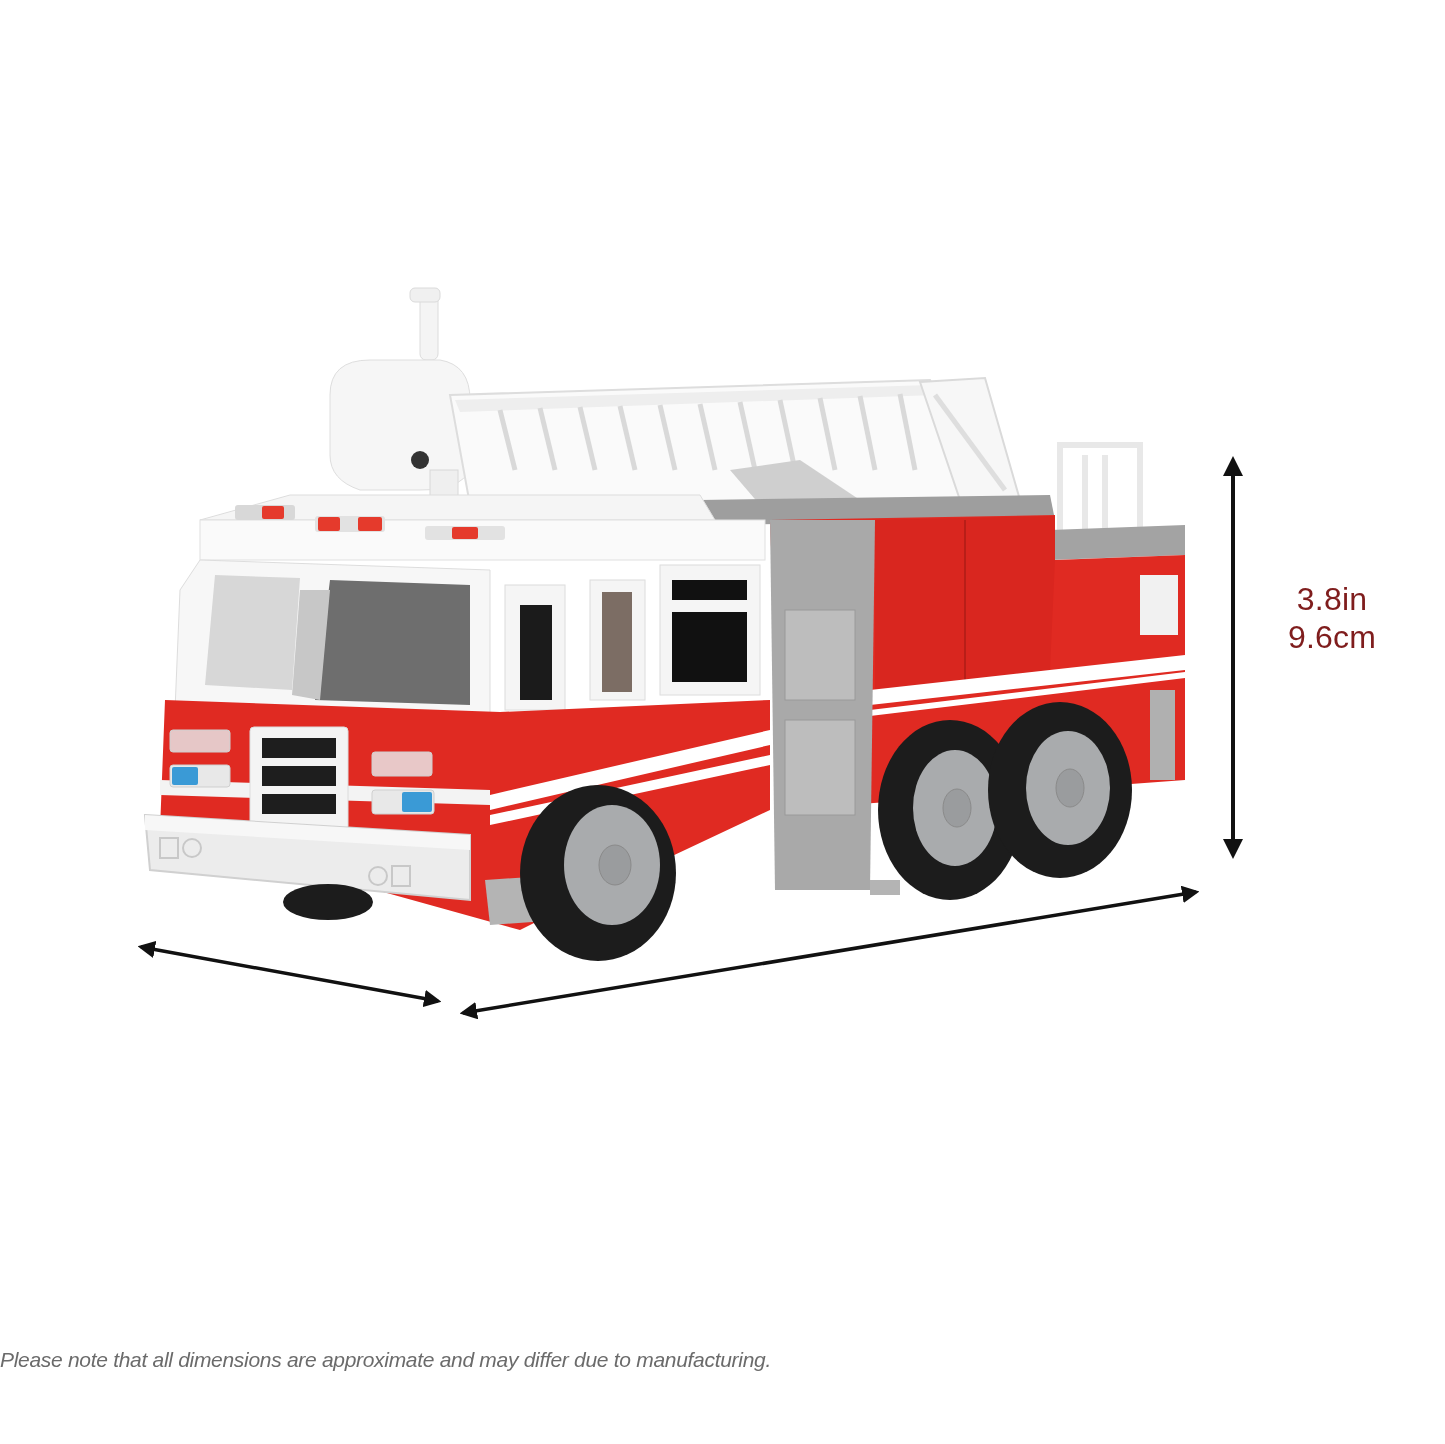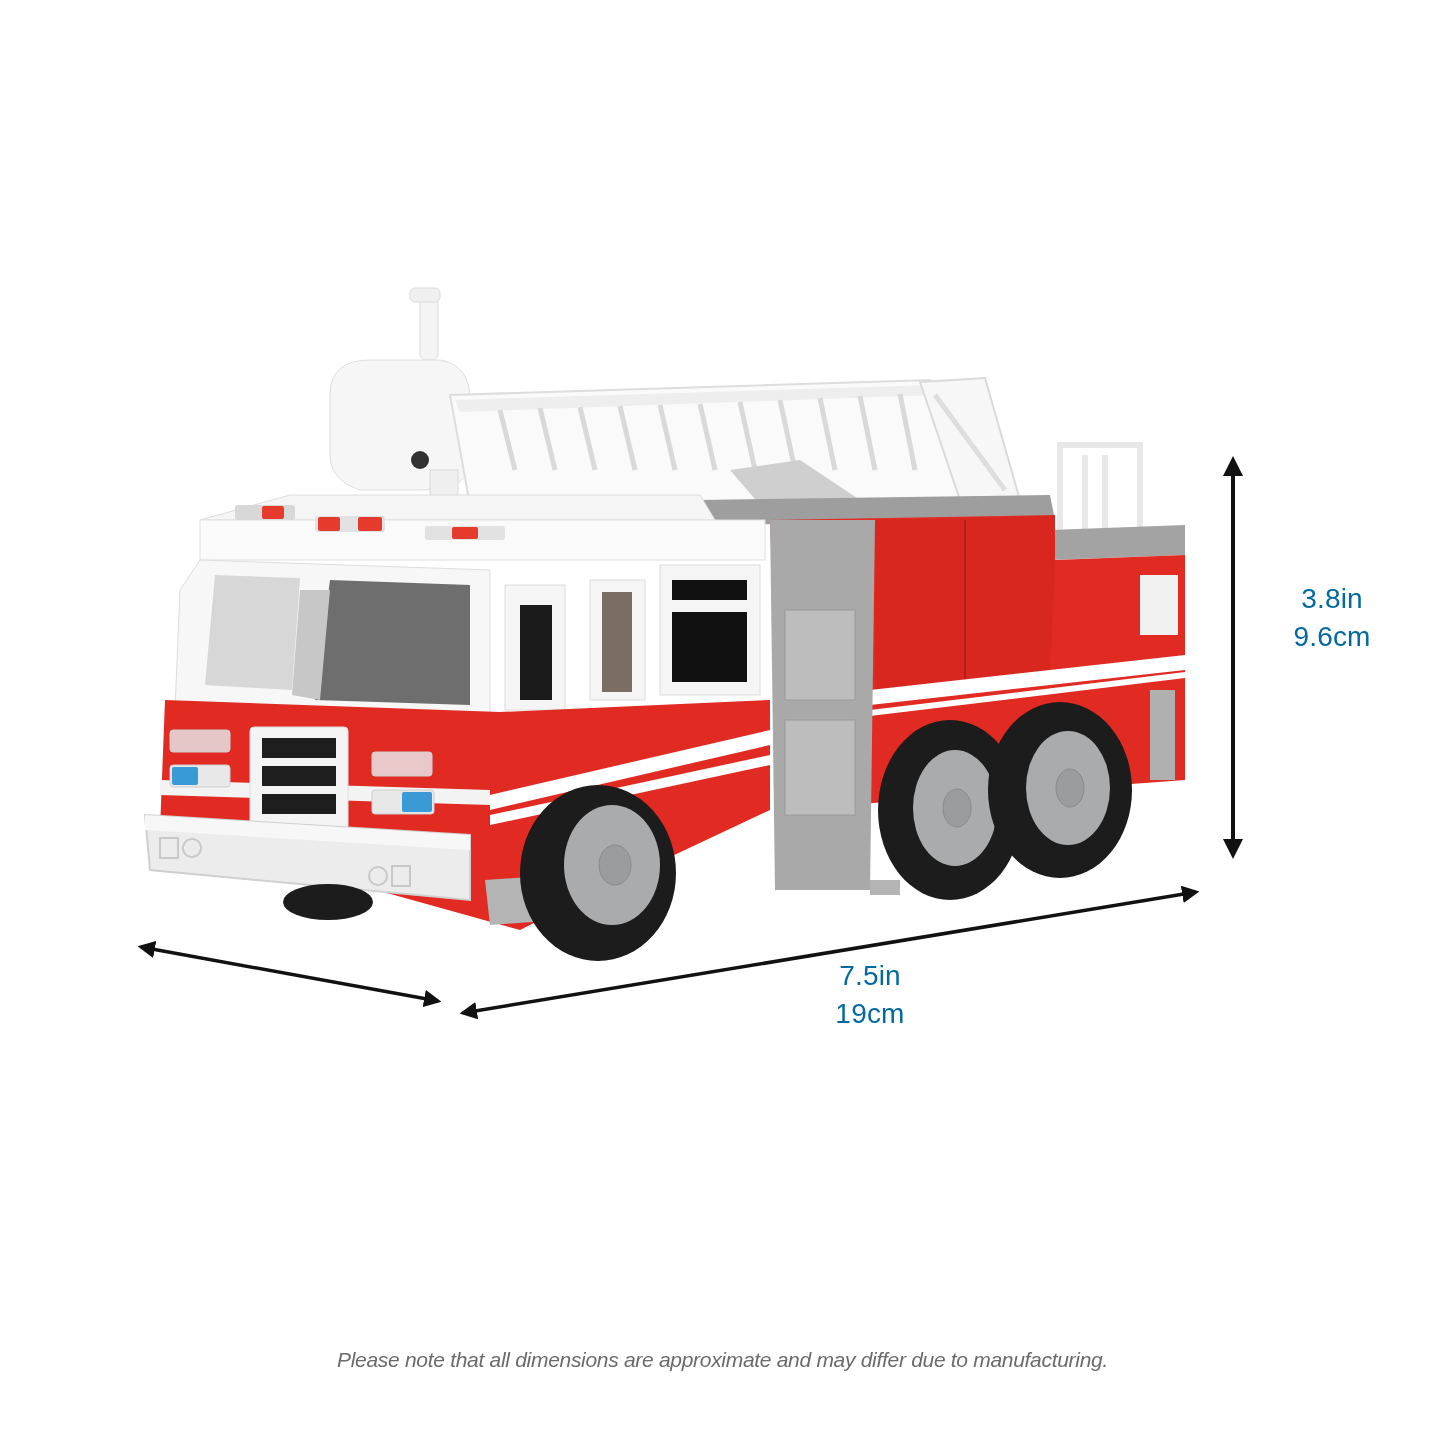--- a/index.html
+++ b/index.html
@@ -26,37 +26,36 @@
       position: absolute;
       left: 0;
       top: 0;
       width: 1445px;
       height: 1444px;
       pointer-events: none;
     }
     .dim-label {
       position: absolute;
       text-align: center;
-      color: #0369a1;
-      font-size: 28px;
+      color: #7f1d1d;
+      font-size: 32px;
       line-height: 38px;
       letter-spacing: 0.2px;
     }
     .dim-label span {
       display: block;
     }
     .dim-height { left: 1262px; top: 580px; width: 140px; }
     .dim-length { left: 795px; top: 957px; width: 150px; }
     .dim-width  { left: 215px; top: 981px; width: 140px; }
     .footnote {
       position: absolute;
       left: 0;
       top: 1348px;
       width: 1445px;
-      text-align: center;
       color: #6b6b6b;
       font-style: italic;
       font-size: 21px;
       letter-spacing: -0.3px;
     }
   </style>
 </head>
 <body>
 
 <div class="canvas">
@@ -204,19 +203,15 @@
     </defs>
     <line x1="1233" y1="460" x2="1233" y2="855" stroke="#111111" stroke-width="4" marker-start="url(#ah)" marker-end="url(#ah)"></line>
     <line x1="463" y1="1013" x2="1196" y2="892" stroke="#111111" stroke-width="3.5" marker-start="url(#ah)" marker-end="url(#ah)"></line>
     <line x1="141" y1="947" x2="438" y2="1001" stroke="#111111" stroke-width="3.5" marker-start="url(#ah)" marker-end="url(#ah)"></line>
   </svg>
 
   <div class="dim-label dim-height">
     <span>3.8in</span>
     <span>9.6cm</span>
   </div>
-  <div class="dim-label dim-length">
-    <span>7.5in</span>
-    <span>19cm</span>
-  </div>
 
   <div class="footnote">Please note that all dimensions are approximate and may differ due to manufacturing.</div>
 </div>
 
 </body></html>

